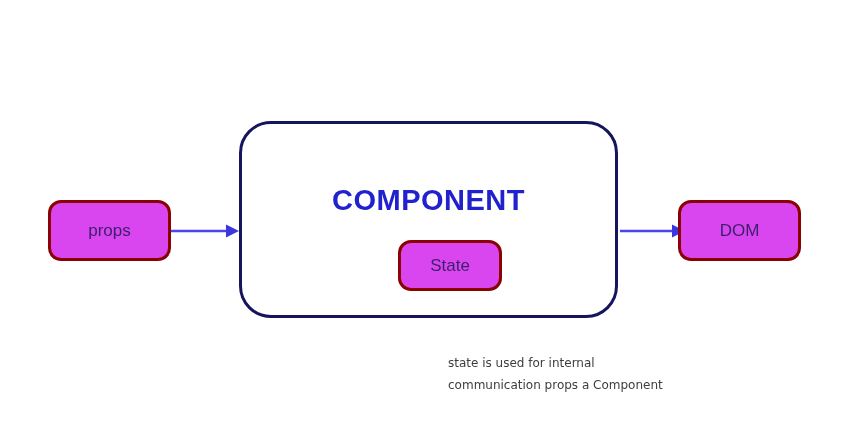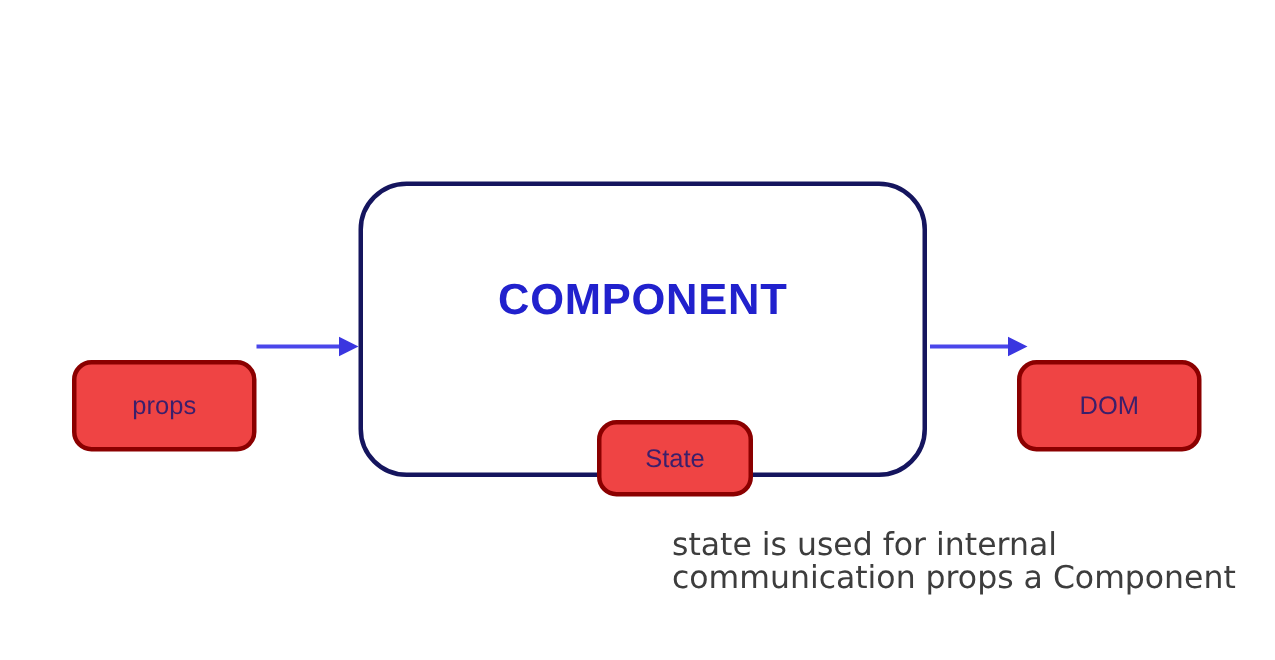--- a/index.html
+++ b/index.html
@@ -13,27 +13,26 @@
     height: 440px;
     background: #ffffff;
     overflow: hidden;
     font-family: "Liberation Sans", sans-serif;
   }
   .node {
     position: absolute;
     box-sizing: border-box;
     border: 3px solid #8b0000;
     border-radius: 13px;
-    background: #ef4444;
+    background: #d946ef;
     display: flex;
     align-items: center;
     justify-content: center;
     font-size: 17px;
     color: #3b1f6b;
-    margin-top: 40px;
   }
   .node-props {
     left: 48px;
     top: 200px;
     width: 123px;
     height: 61px;
   }
   .node-dom {
     left: 678px;
     top: 200px;
@@ -74,21 +73,21 @@
     width: 70px;
     height: 20px;
   }
   .arrow-1 { left: 170px; top: 221px; }
   .arrow-2 { left: 616px; top: 221px; }
   .caption {
     position: absolute;
     left: 448px;
     top: 353px;
     font-family: "DejaVu Sans", sans-serif;
-    font-size: 21px;
+    font-size: 12px;
     line-height: 21.5px;
     color: #3d3d3d;
     white-space: nowrap;
   }
 </style>
 </head>
 <body>
 
 <div class="canvas">
 

